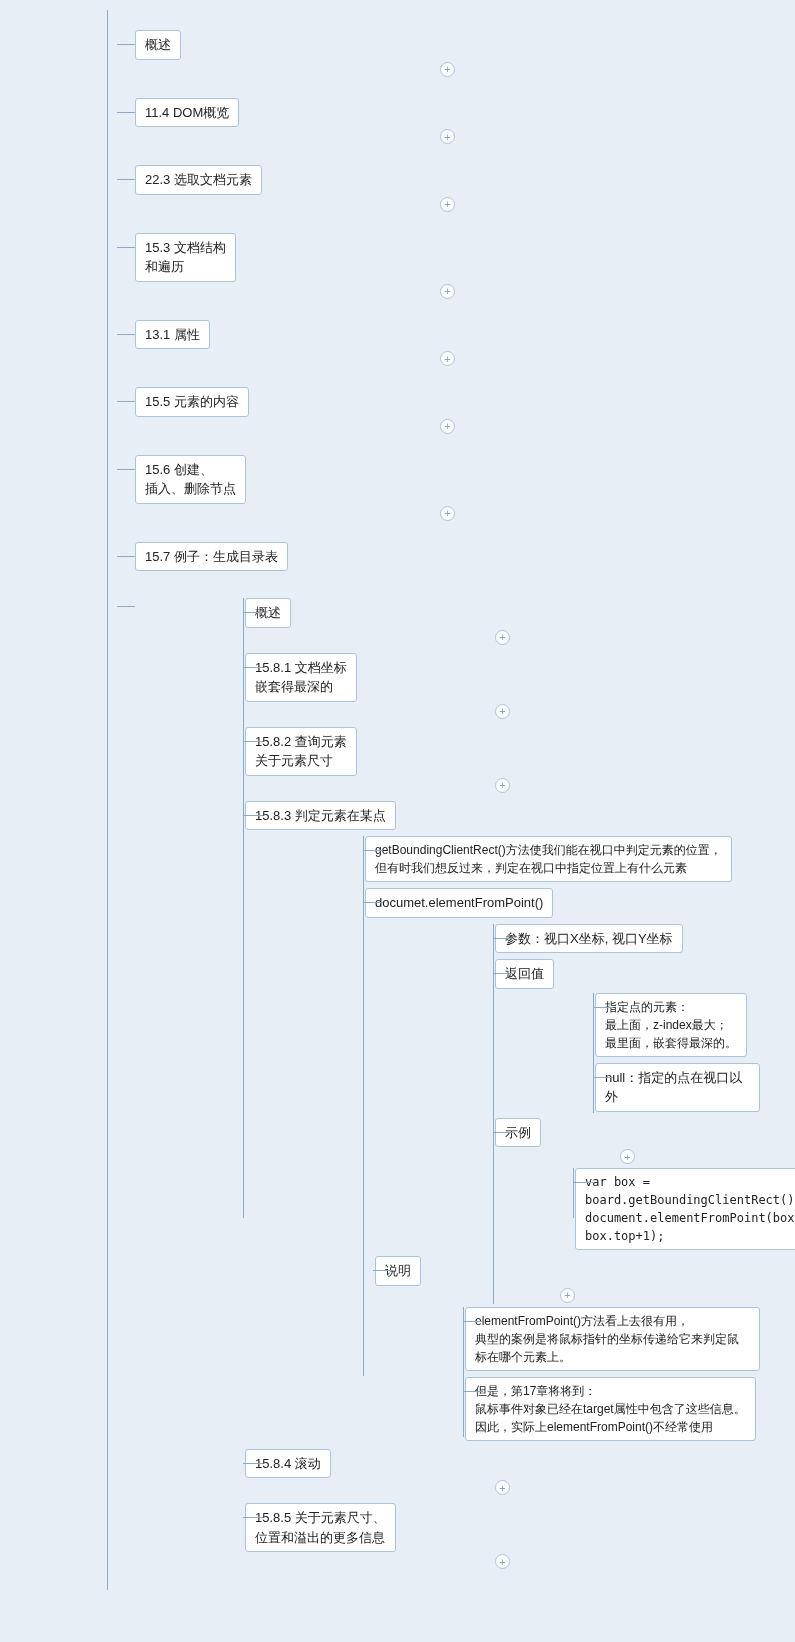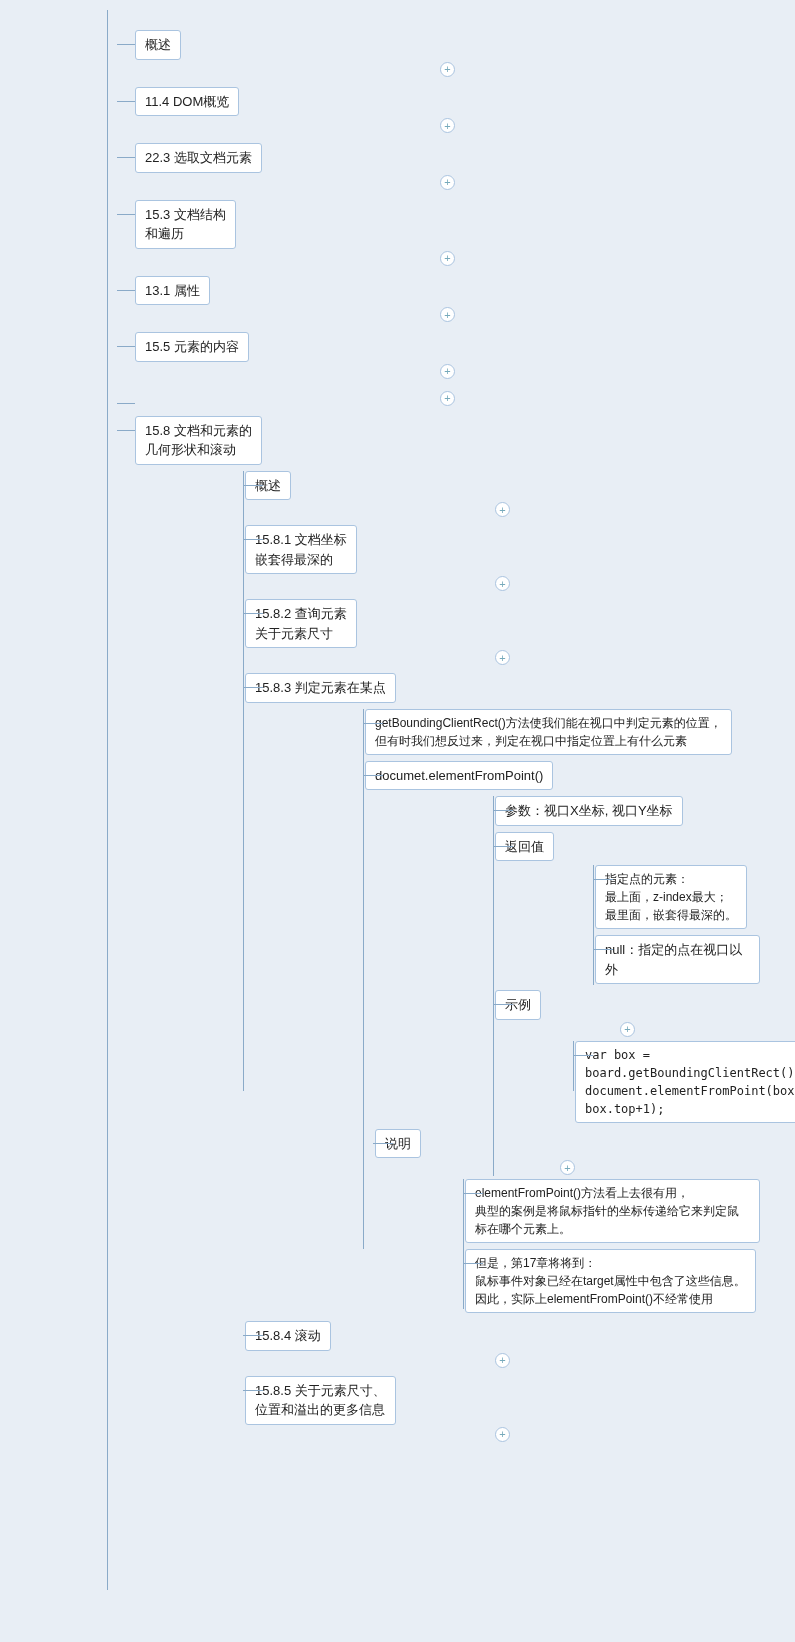--- a/index.html
+++ b/index.html
@@ -62,21 +62,21 @@
 </head>
 <body>
 
 <div class="page-wrap">
 
 
   <div style="position: relative; padding-left: 10px;">
 
     <div style="position: absolute; left: 72px; top: -20px; width: 1px; height: 1580px; background: #8aaac8;"></div>
 
-    <div style="padding-left: 90px; display: flex; flex-direction: column; gap: 0;">
+    <div style="padding-left: 90px; display: flex; flex-direction: column; gap: 11px;">
 
       <div style="position: relative; margin-bottom: 10px;">
         <div style="position: absolute; left: -18px; top: 14px; width: 18px; height: 1px; background: #8aaac8;"></div>
         <div class="box">概述</div>
         <div class="expand-icon">
           <div class="expand-circle">+</div>
         </div>
       </div>
 
       <div style="position: relative; margin-bottom: 10px;">
@@ -117,32 +117,36 @@
       <div style="position: relative; margin-bottom: 10px;">
         <div style="position: absolute; left: -18px; top: 14px; width: 18px; height: 1px; background: #8aaac8;"></div>
         <div class="box">15.5 元素的内容</div>
         <div class="expand-icon">
           <div class="expand-circle">+</div>
         </div>
       </div>
 
       <div style="position: relative; margin-bottom: 10px;">
         <div style="position: absolute; left: -18px; top: 14px; width: 18px; height: 1px; background: #8aaac8;"></div>
-        <div class="expand-icon">
-          <div class="expand-circle">+</div>
-        </div>
-      </div>
-
-
-      <div style="position: relative; margin-bottom: 10px;">
-        <div style="position: absolute; left: -18px; top: 14px; width: 18px; height: 1px; background: #8aaac8;"></div>
         <div class="box">
-          <span>15.8 文档和元素的</span><br>
-          <span>几何形状和滚动</span>
-        </div>
+          <span>15.6 创建、</span><br>
+          <span>插入、删除节点</span>
+        </div>
+        <div class="expand-icon">
+          <div class="expand-circle">+</div>
+        </div>
+      </div>
+
+      <div style="position: relative; margin-bottom: 10px;">
+        <div style="position: absolute; left: -18px; top: 14px; width: 18px; height: 1px; background: #8aaac8;"></div>
+        <div class="box">15.7 例子：生成目录表</div>
+      </div>
+
+      <div style="position: relative; margin-bottom: 10px;">
+        <div style="position: absolute; left: -18px; top: 14px; width: 18px; height: 1px; background: #8aaac8;"></div>
 
         
         <div style="padding-left: 110px; position: relative; margin-top: 6px;">
 
           <div style="position: absolute; left: 108px; top: 0; width: 1px; height: 620px; background: #8aaac8;"></div>
 
           <div style="position: relative; margin-bottom: 8px;">
             <div style="position: absolute; left: -2px; top: 14px; width: 20px; height: 1px; background: #8aaac8;"></div>
             <div class="box">概述</div>
             <div class="expand-icon">

